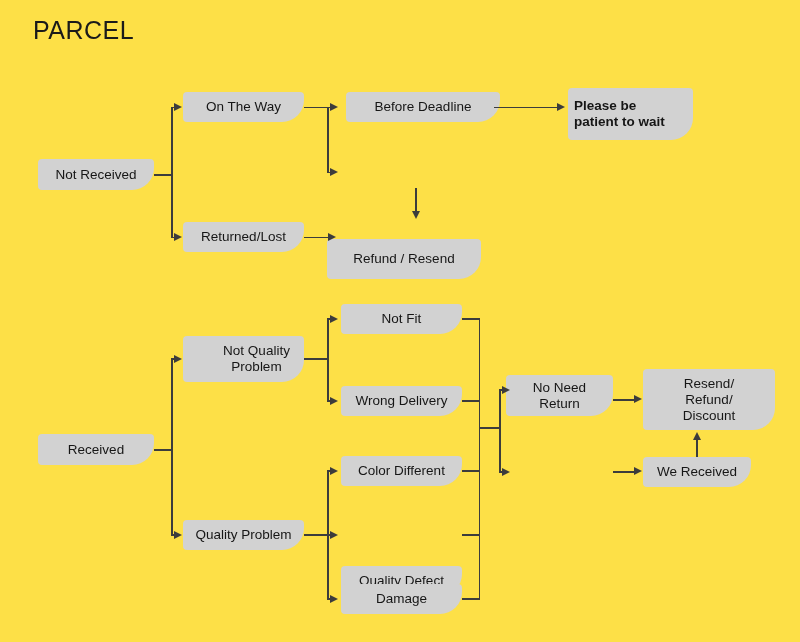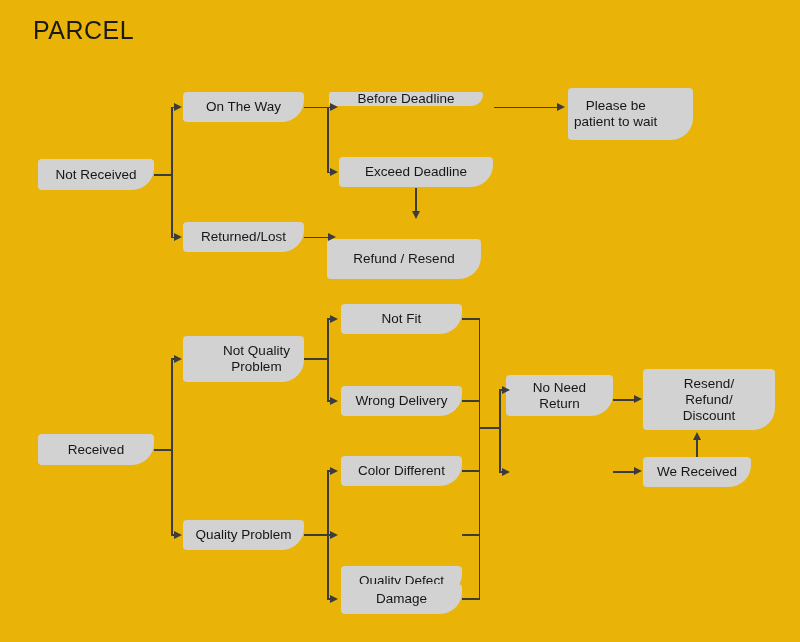--- a/index.html
+++ b/index.html
@@ -4,21 +4,21 @@
 <style>
   html, body {
     margin: 0;
     padding: 0;
     background: #ffffff;
   }
   #canvas {
     position: relative;
     width: 800px;
     height: 642px;
-    background: #eab308;
+    background: #fde047;
     font-family: "Liberation Sans", "DejaVu Sans", sans-serif;
     overflow: hidden;
   }
   #title {
     position: absolute;
     left: 33px;
     top: 16px;
     font-size: 25px;
     font-weight: 400;
     letter-spacing: 0.5px;
@@ -35,21 +35,22 @@
     display: flex;
     align-items: center;
     justify-content: center;
     text-align: center;
     border-radius: 4px 4px 22px 4px;
     padding: 2px 6px;
     white-space: pre-line;
   }
   .node.left-align {
     justify-content: flex-start;
-    text-align: center;
+    text-align: left;
+    font-weight: bold;
   }
   
   .hline, .vline {
     position: absolute;
     background: #3c3c3c;
   }
   .hline { height: 1.6px; }
   .vline { width: 1.6px; }
   .arrow {
     position: absolute;
@@ -78,23 +79,22 @@
 <div id="canvas">
 
   <div id="title">PARCEL</div>
 
   <div class="node" style="left:38px; top:159px; width:116px; height:31px;">Not Received</div>
 
   <div class="node" style="left:183px; top:92px; width:121px; height:30px;">On The Way</div>
 
   <div class="node" style="left:183px; top:222px; width:121px; height:30px;">Returned/Lost</div>
 
-  <div class="node" style="left:329px; top:92px; width:154px; height:14px;">Before Deadline</div>
+  <div class="node" style="left:346px; top:92px; width:154px; height:30px;">Before Deadline</div>
 
-  <div class="node" style="left:339px; top:157px; width:154px; height:30px;">Exceed Deadline</div>
 
   <div class="node" style="left:327px; top:222px; width:154px; height:40px;margin-top:17px;">Refund / Resend</div>
 
   <div class="node left-align" style="left:568px; top:88px; width:125px; height:52px; border-radius:4px 4px 22px 4px;">Please be
 patient to wait</div>
 
   <div class="hline" style="left:154px; top:174px; width:18px;"></div>
   <div class="vline" style="left:171px; top:107px; height:130px;"></div>
   <div class="hline" style="left:171px; top:106.5px; width:5px;"></div>
   <div class="arrow right" style="left:174px; top:102.5px;"></div>

